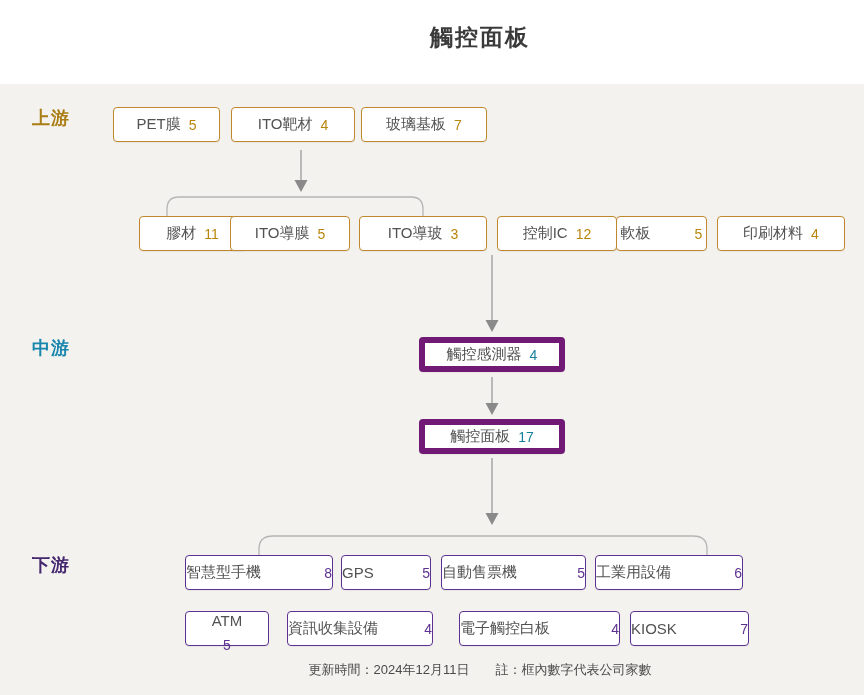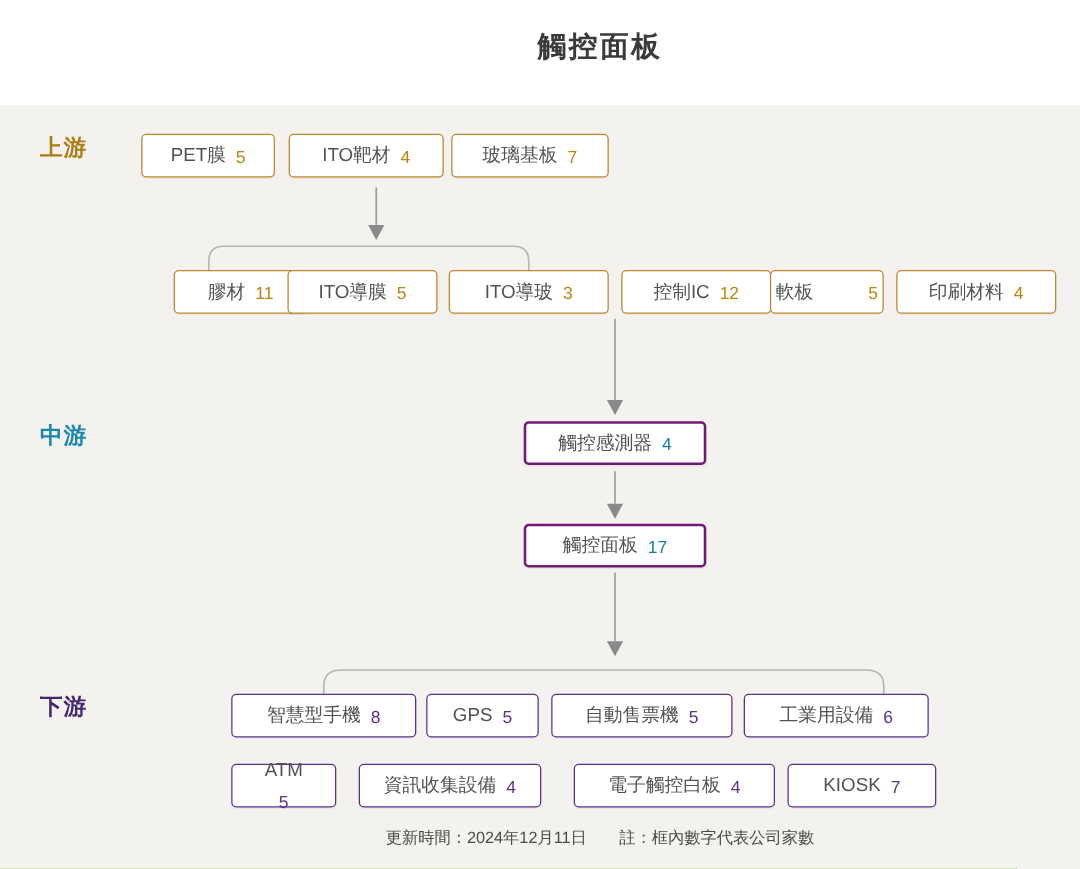--- a/index.html
+++ b/index.html
@@ -1,36 +1,36 @@
 <!DOCTYPE html>
 <html><head>
 <meta charset="utf-8">
 <style>
   html,body{margin:0;padding:0;}
   body{font-family:"Liberation Sans","DejaVu Sans",sans-serif;}
-  .page{position:relative;width:864px;height:695px;background:#84cc16;overflow:hidden;}
+  .page{position:relative;width:864px;height:695px;background:#bef264;overflow:hidden;}
   .header{position:absolute;left:0;top:0;width:864px;height:84px;background:#ffffff;}
   .page-title{position:absolute;left:96px;right:0;top:22px;text-align:center;
     font-size:23px;font-weight:bold;color:#3a3a3a;letter-spacing:2px;margin:0;}
   .canvas{position:absolute;left:0;top:84px;width:864px;height:611px;background:#f3f2ef;}
   .connectors{position:absolute;left:0;top:0;width:864px;height:611px;}
   .tier-label{position:absolute;font-size:18px;font-weight:bold;letter-spacing:1px;}
   .tier-label.gold{color:#ab7d15;}
   .tier-label.teal{color:#1a86ae;}
   .tier-label.purple{color:#44276e;}
   .node{position:absolute;height:35px;background:#ffffff;border-radius:4px;
     display:flex;align-items:center;justify-content:center;gap:8px;
     box-sizing:border-box;cursor:pointer;box-shadow:0 1px 1px rgba(0,0,0,0.05);}
   .node .lbl{font-size:15px;color:#525252;white-space:nowrap;}
   .node .num{font-size:14px;font-weight:500;}
   .node.gold{border:1px solid #c1872c;}
   .node.gold .num{color:#b8860b;}
-  .node.teal{border:2px solid #701a75;}
+  .node.teal{border:6px solid #701a75;}
   .node.teal .num{color:#17809d;}
-  .node.purple{border:1px solid #5d3191;}
+  .node.purple{border:1px solid #5d3191;justify-content:space-between;}
   .node.purple .num{color:#5d3191;}
   .footer{position:absolute;left:96px;right:0;top:577px;text-align:center;
     font-size:13px;color:#4a4a4a;}
   .footer .sep{display:inline-block;width:26px;}
 </style>
 </head>
 <body>
 
 <div class="page">
 

